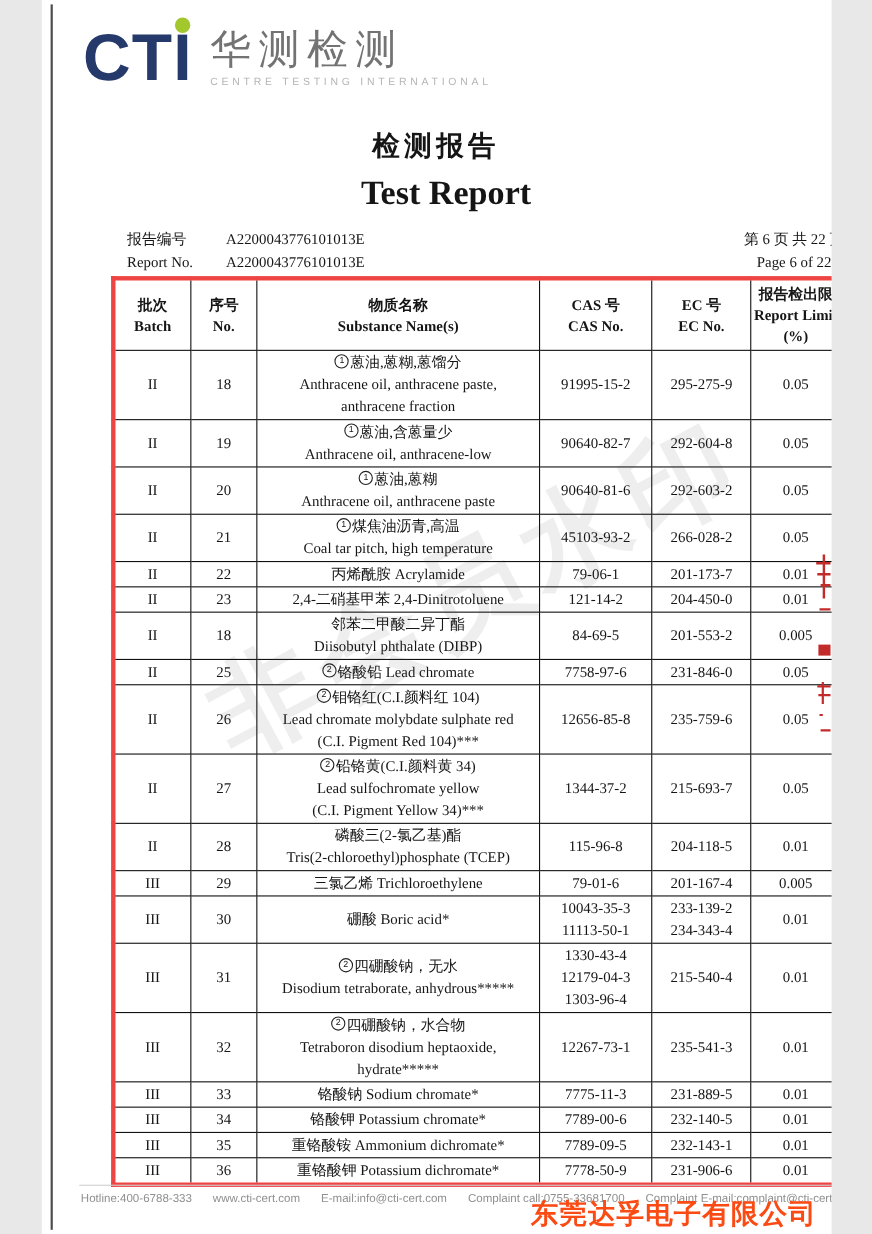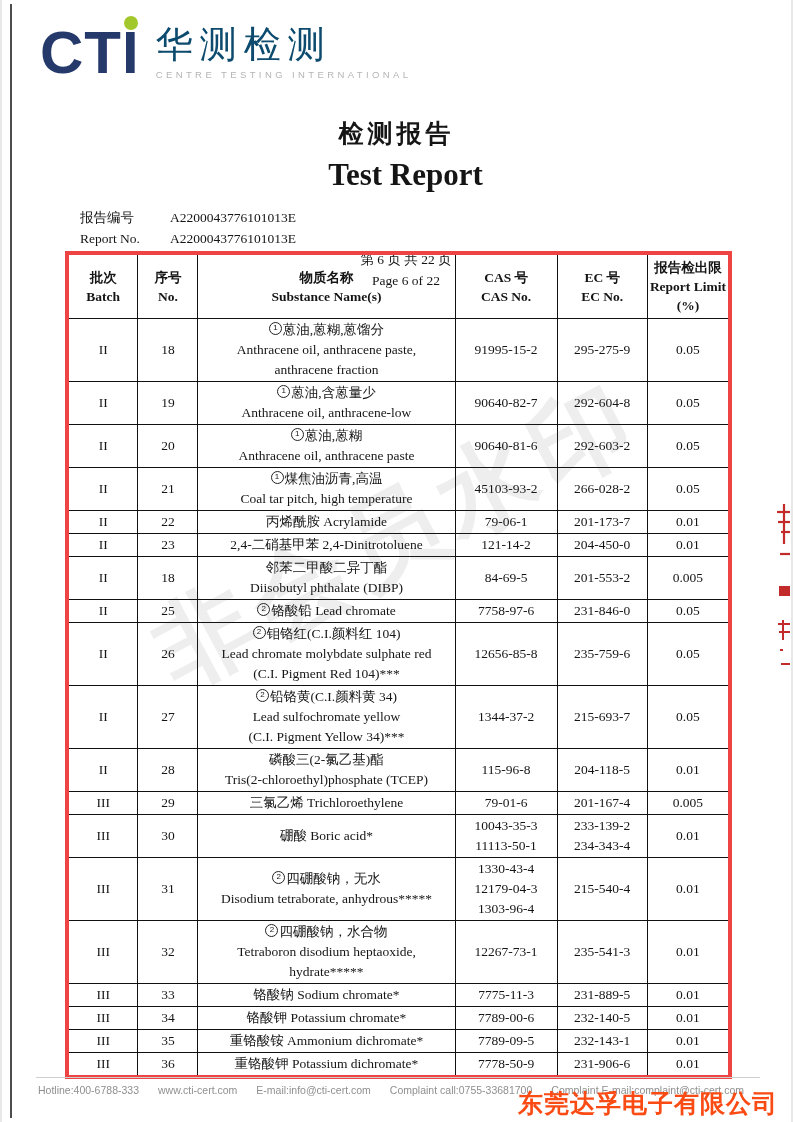--- a/index.html
+++ b/index.html
@@ -1,41 +1,41 @@
 <!DOCTYPE html>
 <html><head>
 <meta charset="utf-8">
 <style>
   html,body { margin:0; padding:0; background:#e8e8e8; }
   .page {
-    position:relative; width:789px; height:1122px; margin:0 auto;
+    position:relative; width:718px; height:1122px; margin:0 auto;
     background:#ffffff; overflow:hidden;
     font-family:"Liberation Serif","DejaVu Serif",serif; color:#151515;
   }
   .scan-edge { position:absolute; left:8px; top:4px; width:2px; height:1114px; background:#4d4d4d; }
 
   
   .brand { position:absolute; left:38px; top:22px; display:flex; align-items:flex-end; gap:16px;
            font-family:"Liberation Sans","DejaVu Sans",sans-serif; }
   .logo-cti { position:relative; font-weight:bold; font-size:60px; line-height:62px;
               color:#253a6b; letter-spacing:1px; }
   .logo-dot { position:absolute; top:-6px; right:2px; width:14px; height:14px;
               border-radius:50%; background:#a3c82d; }
   .logo-right { padding-bottom:4px; }
-  .logo-cn { font-size:37px; line-height:38px; color:#0c4a6e; letter-spacing:7px; font-weight:500; }
+  .logo-cn { font-size:37px; line-height:38px; color:#737373; letter-spacing:7px; font-weight:500; }
   .logo-tagline { font-size:9.5px; color:#b5b5b5; letter-spacing:3.4px; margin-top:5px; white-space:nowrap; }
 
   
   .title-block { position:absolute; top:112px; left:0; width:100%; text-align:center; }
   .title-zh { font-size:25px; font-weight:bold; letter-spacing:4px; line-height:44px; }
   .title-en { font-size:31px; font-weight:bold; line-height:38px;padding-left:18px; }
 
   
   .report-meta { position:absolute; top:207px; left:78px; width:652px;
-                 display:flex; justify-content:space-between; font-size:13.5px; line-height:21px;flex-direction:column; }
+                 display:flex; justify-content:space-between; font-size:13.5px; line-height:21px; }
   .meta-left { display:flex; gap:30px; }
   .meta-labels div, .meta-values div { white-space:nowrap; }
   .meta-right { text-align:center; }
 
   
   .table-wrap { position:absolute; top:251px; left:63px; width:667px; }
   table.report { border-collapse:collapse; width:100%; border:4px solid #ef4444; }
   table.report th, table.report td {
     border:1.5px solid #111; text-align:center; vertical-align:middle;
     font-size:13.5px; line-height:20px; padding:1px 2px;

